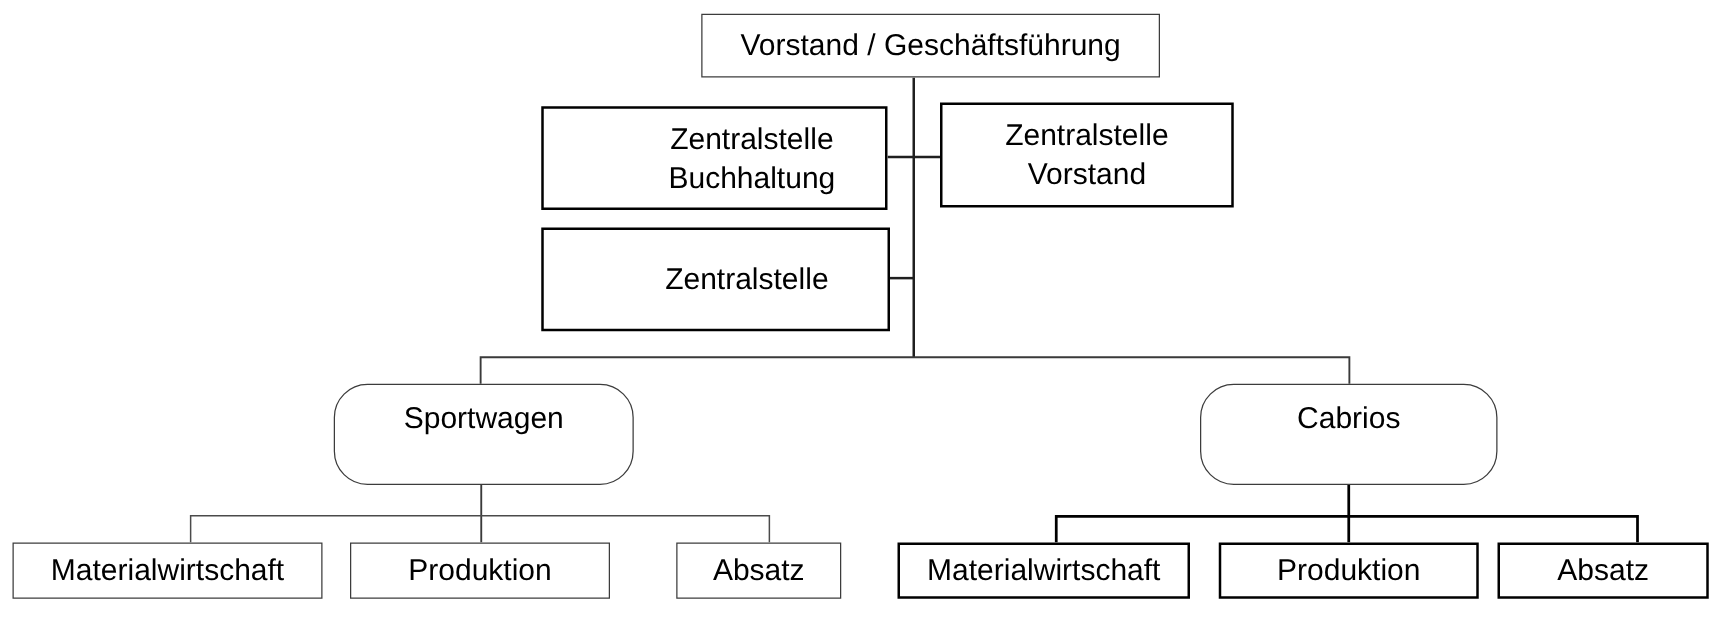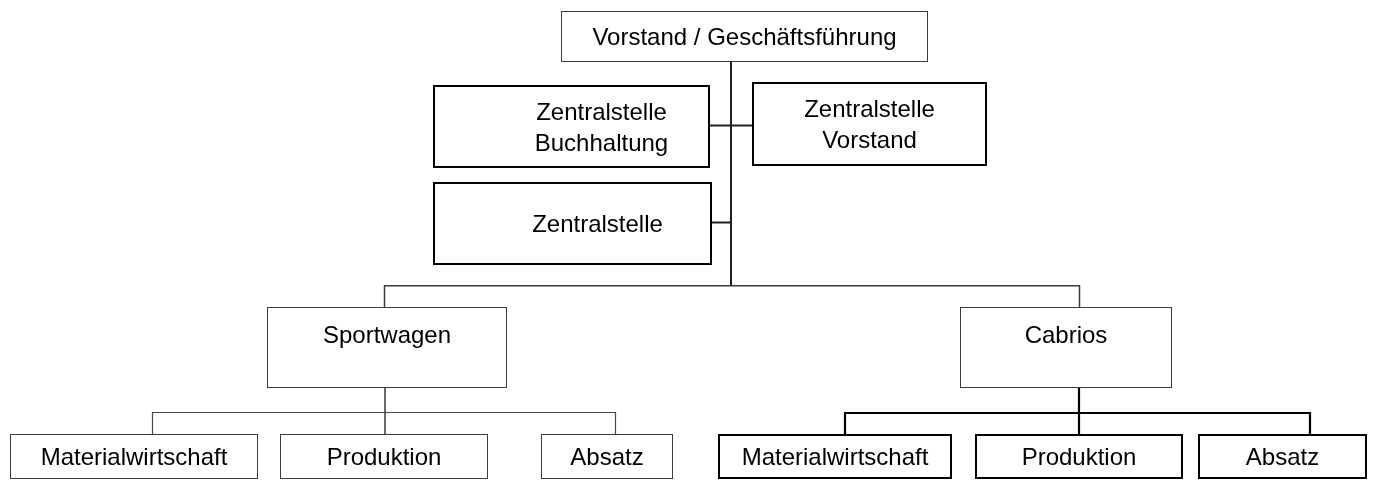--- a/index.html
+++ b/index.html
@@ -39,33 +39,33 @@
     font-size: 24px;
     line-height: 31px;
     white-space: nowrap;
   }
   .thin  { border: 1.5px solid #3c3c3c; }
   .thick { border: 2.5px solid #000000; text-align: center; }
 
   .node .line { display: block; }
 
   
-  .div-box { align-items: flex-start; padding-top: 11px; }
+  .div-box { align-items: flex-start; padding-top: 11px; border-radius: 27px; }
 
   
   .box-buchhaltung .lines { transform: translateX(30px); }
   .box-oeff .line1 { position: relative; left: 25px; }
 
   
   #vorstand     { left: 561px;  top: 11px;  width: 367px; height: 51px; }
   #buchhaltung  { left: 433px;  top: 85px;  width: 277px; height: 83px; }
   #personal     { left: 752px;  top: 82px;  width: 235px; height: 84px; }
   #oeff         { left: 433px;  top: 182px; width: 279px; height: 83px; }
   #sportwagen   { left: 267px;  top: 307px; width: 240px; height: 81px; }
-  #cabrios      { left: 960px;  top: 307px; width: 212px; height: 81px; }
+  #cabrios      { left: 960px;  top: 307px; width: 238px; height: 81px; }
   #l-material   { left: 10px;   top: 434px; width: 248px; height: 45px; }
   #l-produktion { left: 280px;  top: 434px; width: 208px; height: 45px; }
   #l-absatz     { left: 541px;  top: 434px; width: 132px; height: 45px; }
   #r-material   { left: 718px;  top: 434px; width: 234px; height: 45px; }
   #r-produktion { left: 975px;  top: 434px; width: 208px; height: 45px; }
   #r-absatz     { left: 1198px; top: 434px; width: 169px; height: 45px; }
 </style>
 </head>
 <body>
 

